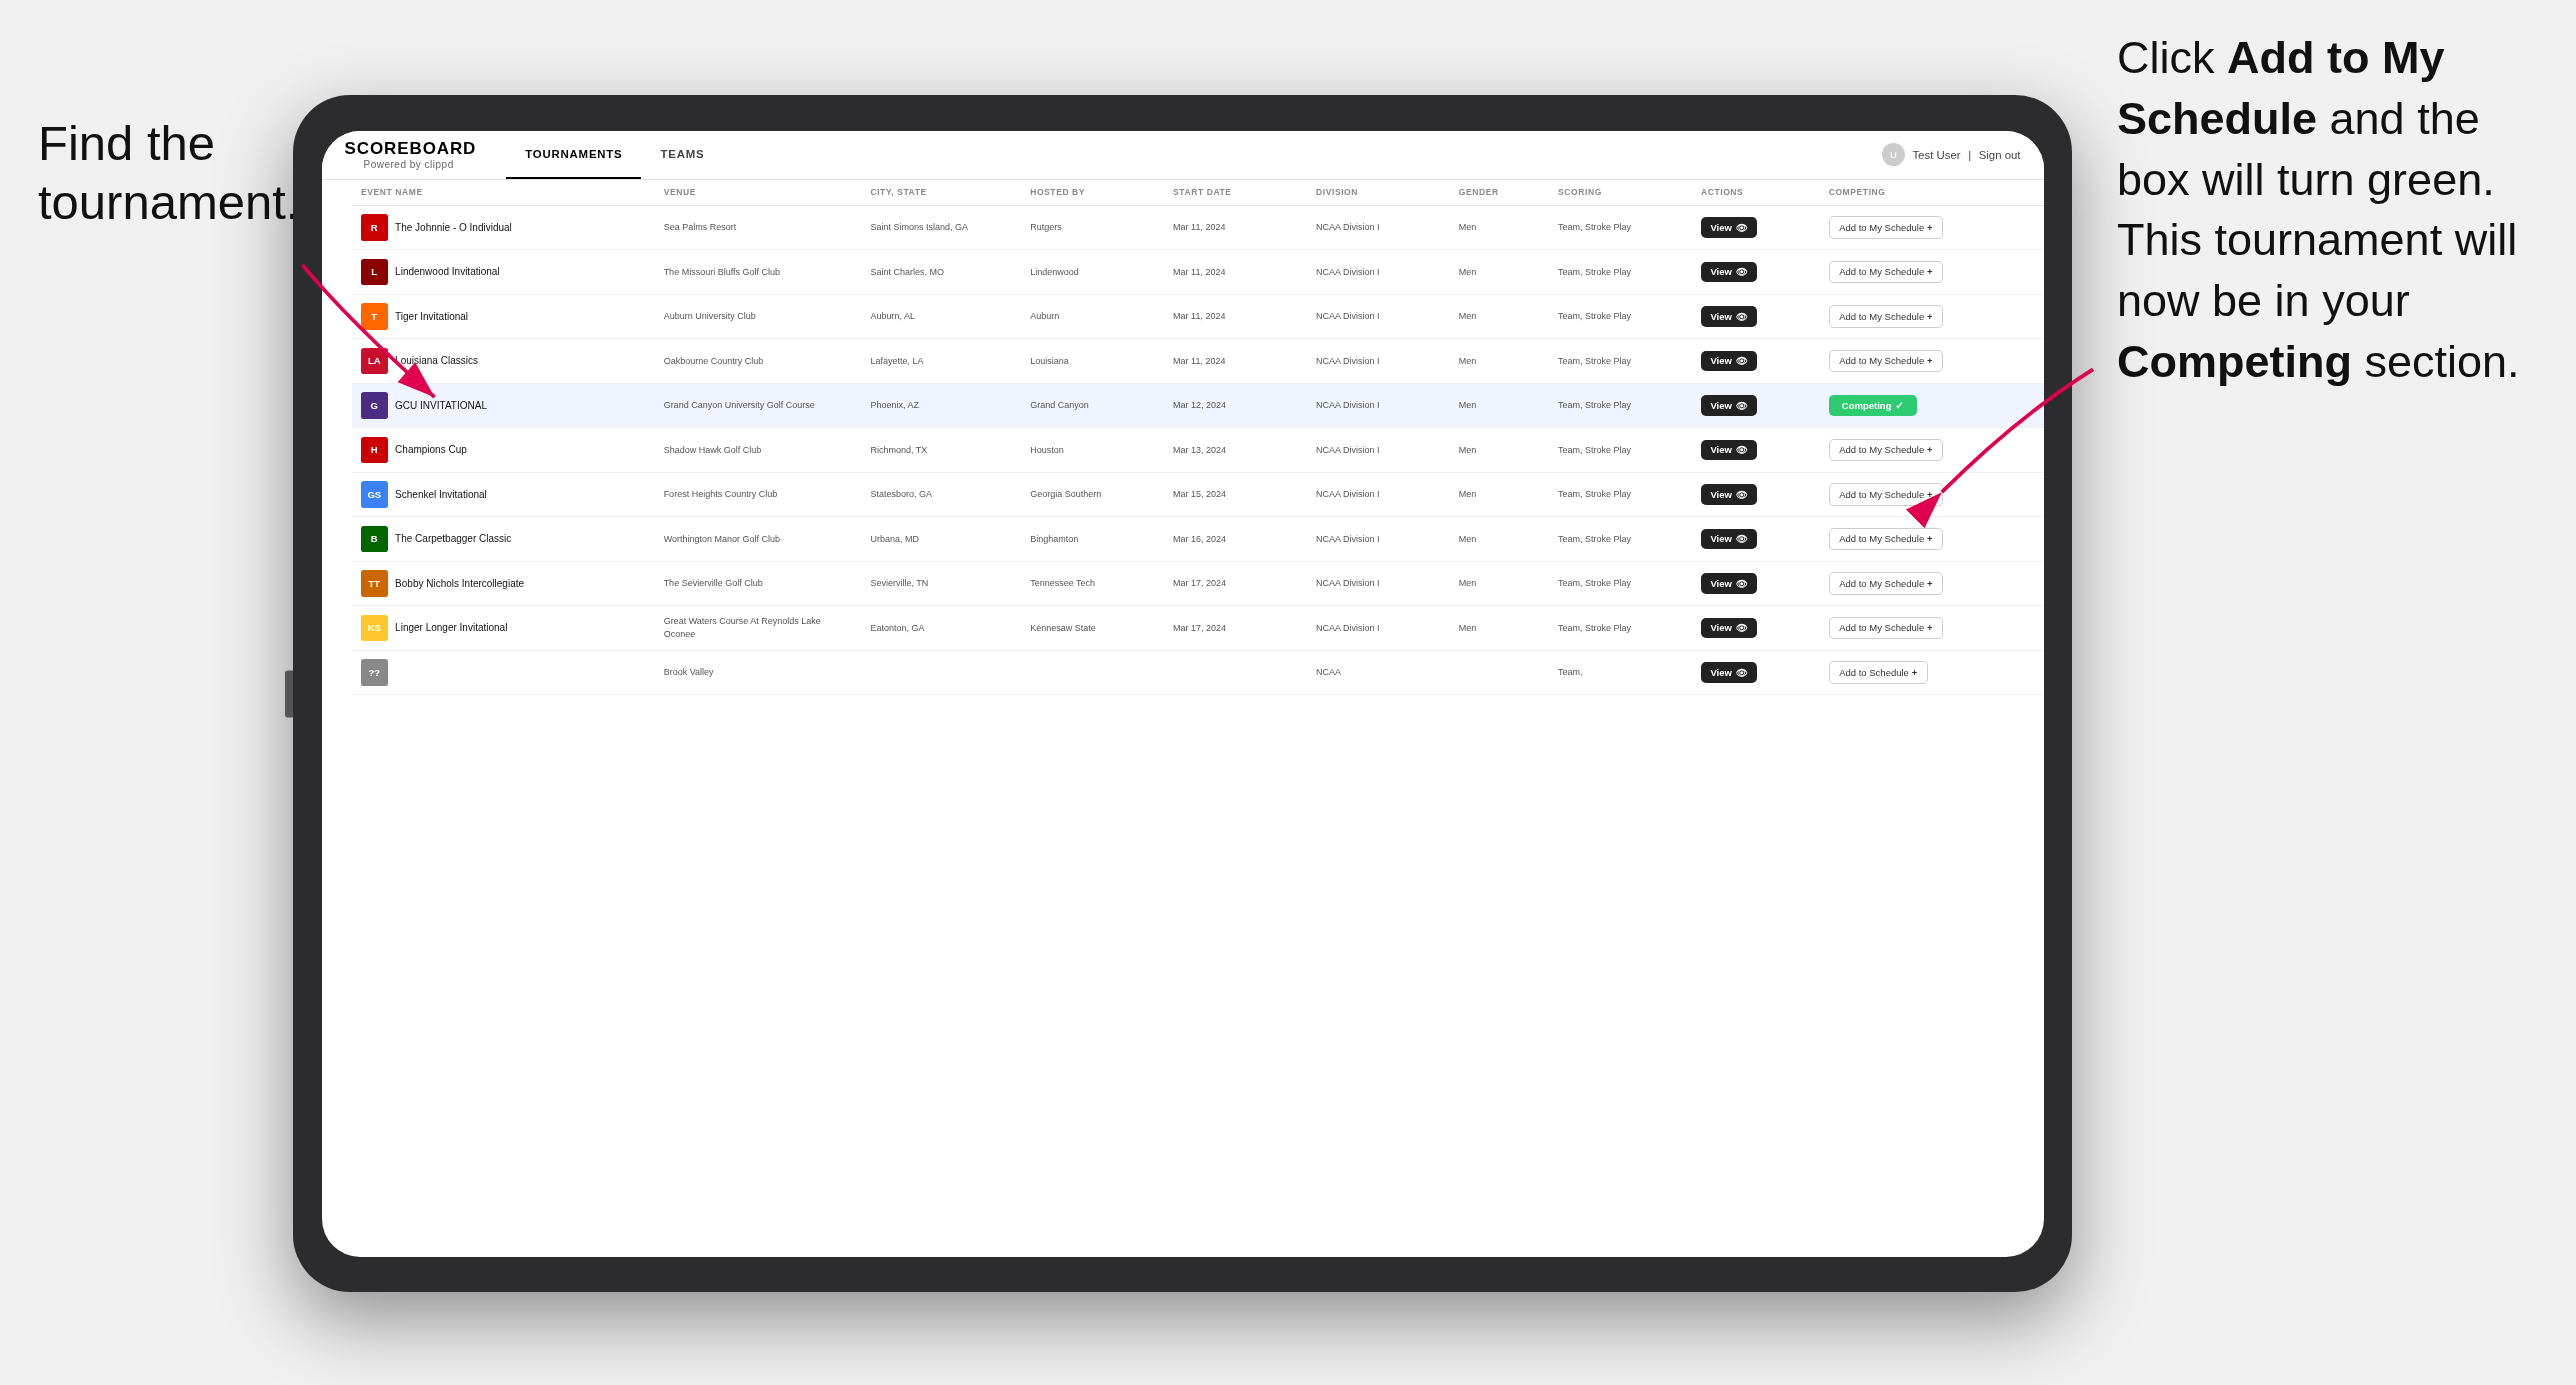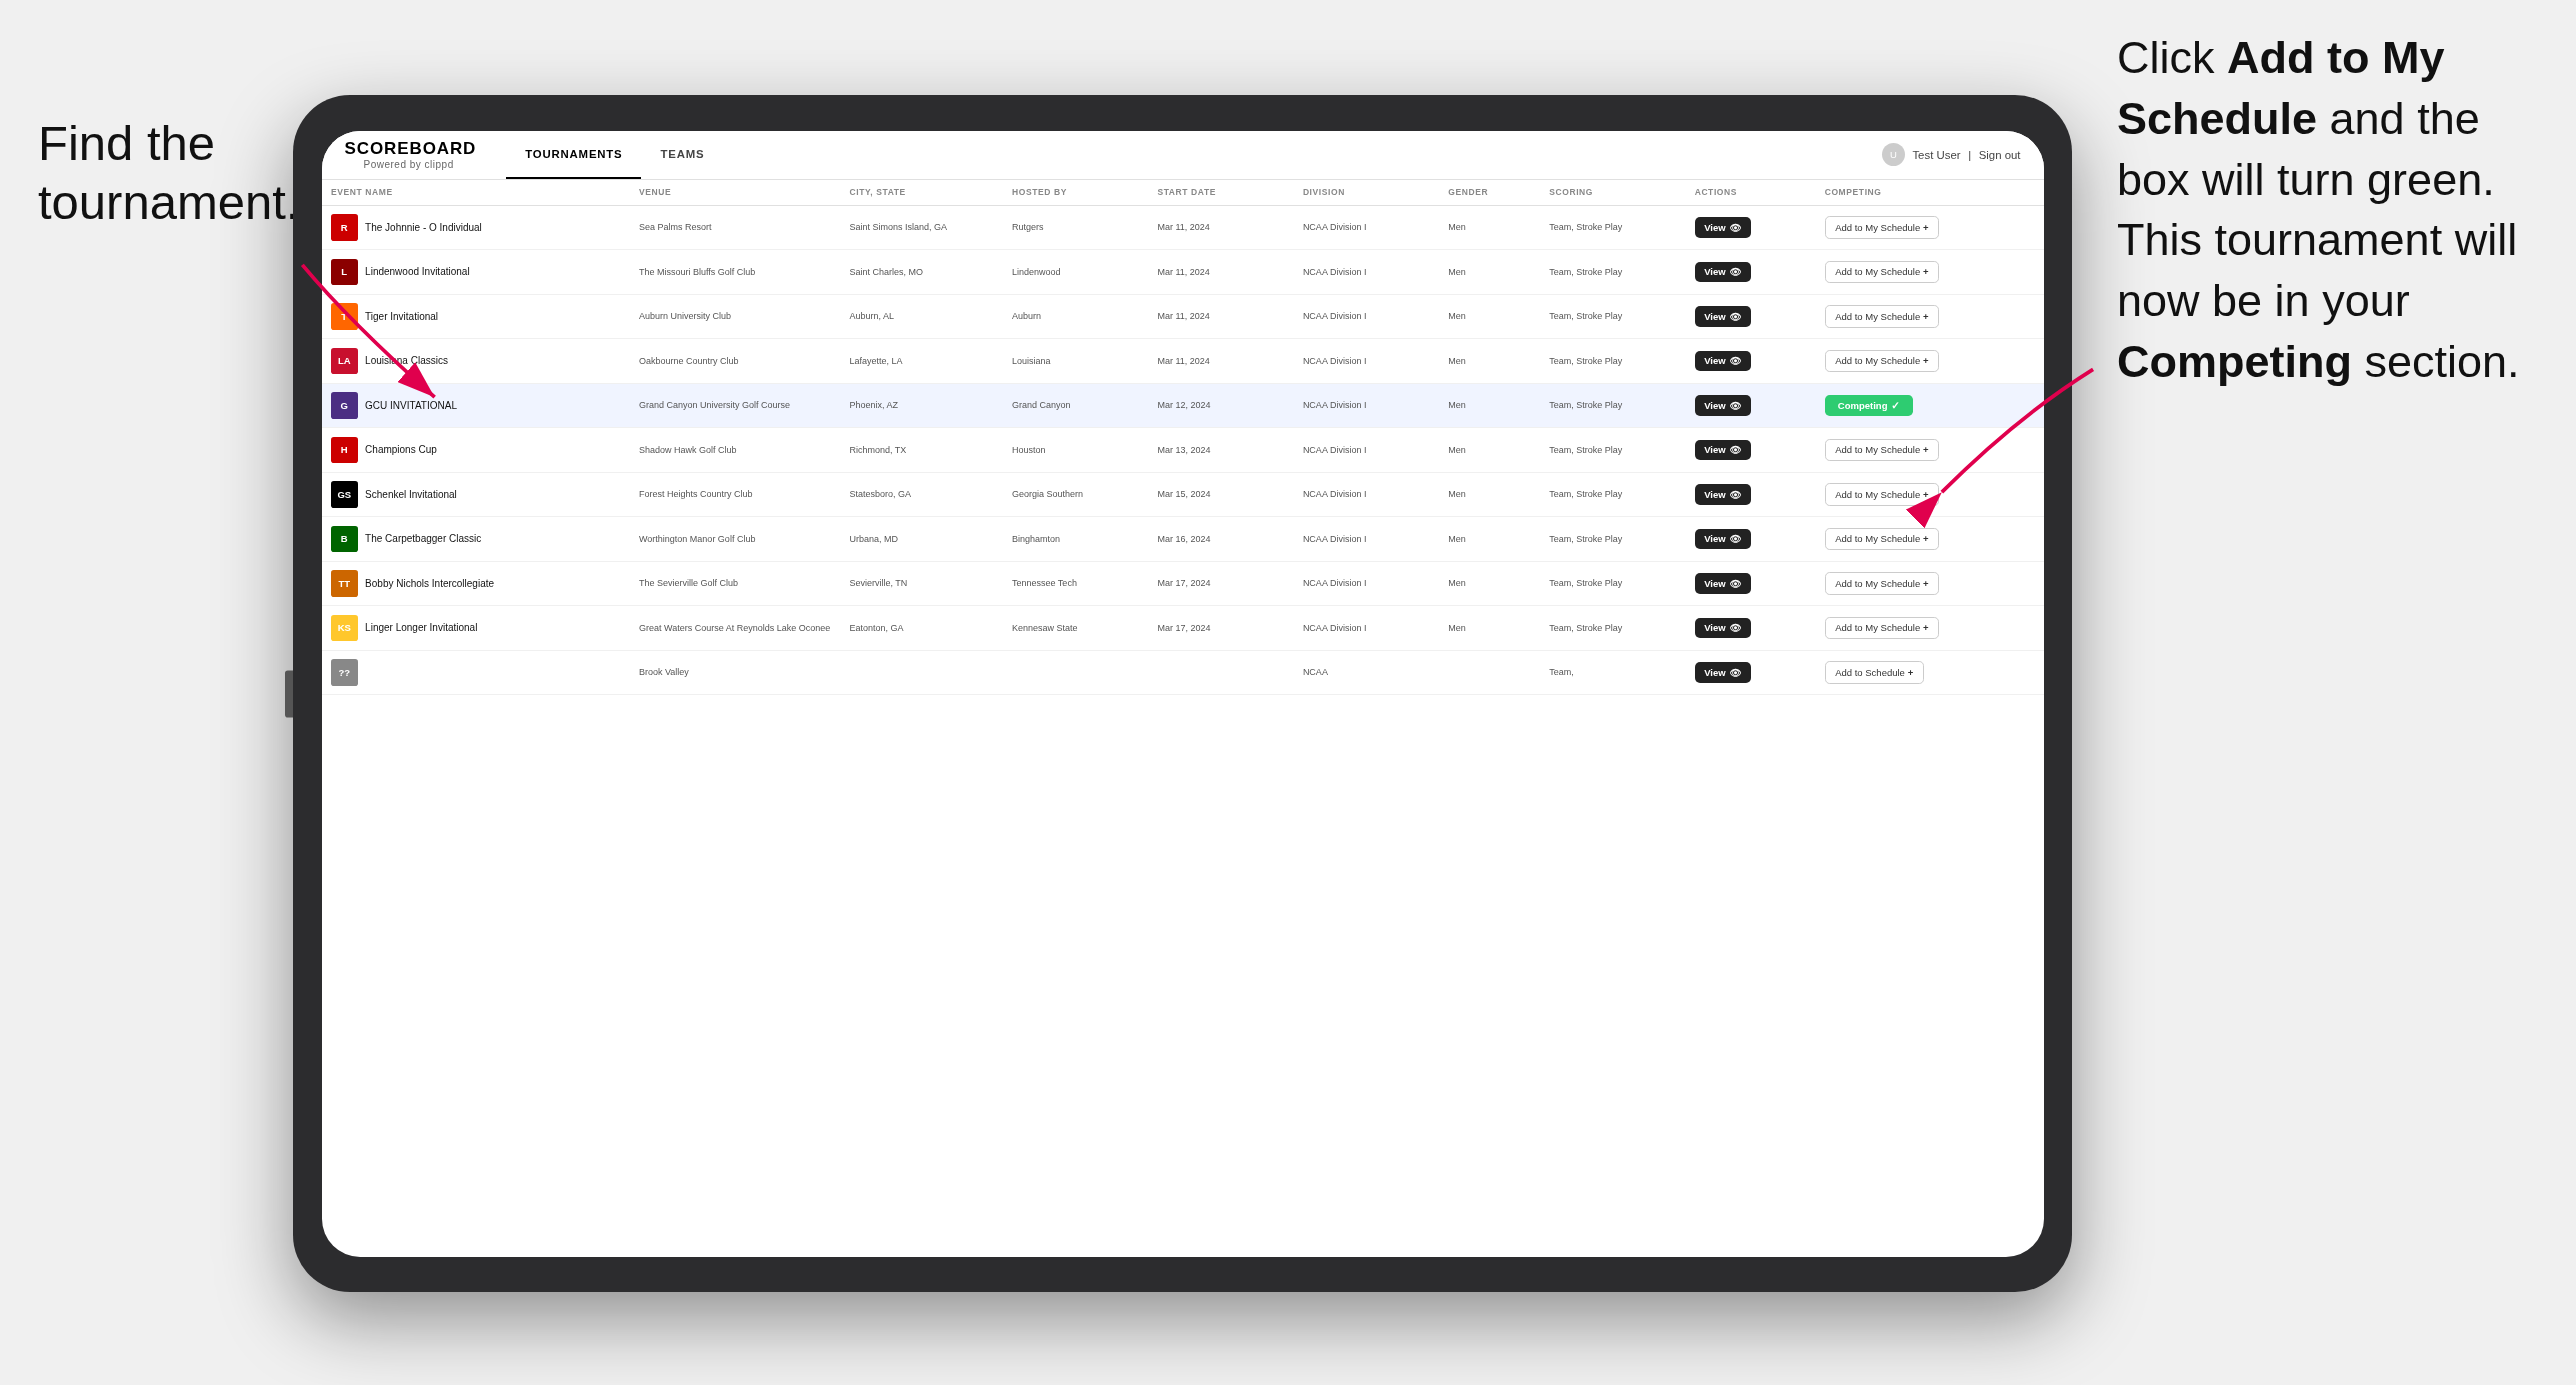--- a/index.html
+++ b/index.html
@@ -133,20 +133,21 @@
       align-items: center;
       justify-content: center;
       font-size: 9.5px;
       color: #fff;
     }
 
     
     .table-container {
       overflow: auto;
       height: calc(100% - 49px);
+      margin-left: 30px;
     }
 
     table {
       width: 100%;
       border-collapse: collapse;
       font-size: 10.4px;
     }
 
     thead tr {
       background: #fff;
@@ -450,21 +451,21 @@
               <td><span class="small-text">Mar 13, 2024</span></td>
               <td><span class="small-text">NCAA Division I</span></td>
               <td><span class="small-text">Men</span></td>
               <td><span class="small-text">Team, Stroke Play</span></td>
               <td class="col-actions"><button class="view-btn">View <span class="eye-icon">👁</span></button></td>
               <td class="col-competing"><button class="add-schedule-btn">Add to My Schedule <strong>+</strong></button></td>
             </tr>
             <tr>
               <td class="col-event">
                 <div class="event-cell">
-                  <div class="team-logo" style="background: #000000; color: rgb(255, 255, 255);">GS</div>
+                  <div class="team-logo" style="background: #3b82f6; color: rgb(255, 255, 255);">GS</div>
                   <span class="event-name">Schenkel Invitational</span>
                 </div>
               </td>
               <td><span class="small-text">Forest Heights Country Club</span></td>
               <td><span class="small-text">Statesboro, GA</span></td>
               <td><span class="small-text">Georgia Southern</span></td>
               <td><span class="small-text">Mar 15, 2024</span></td>
               <td><span class="small-text">NCAA Division I</span></td>
               <td><span class="small-text">Men</span></td>
               <td><span class="small-text">Team, Stroke Play</span></td>

